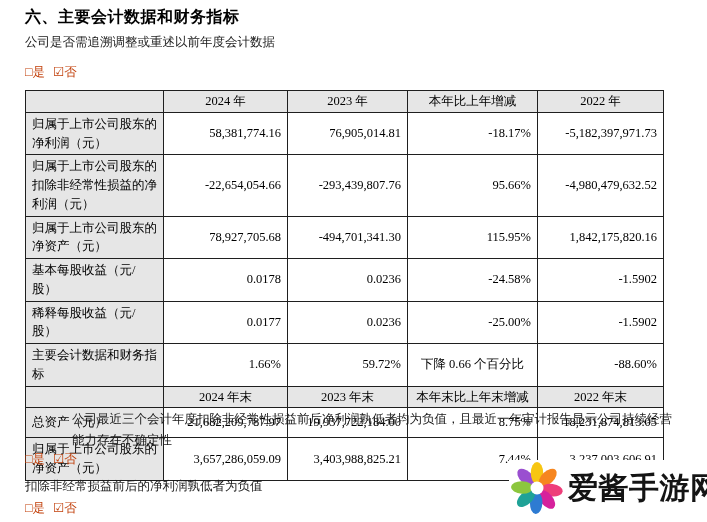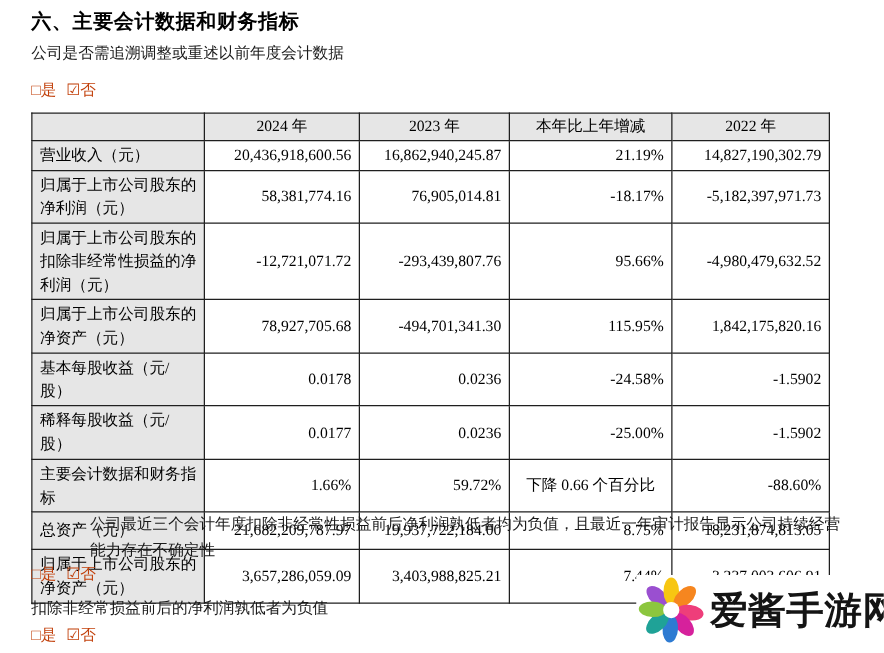--- a/index.html
+++ b/index.html
@@ -96,37 +96,30 @@
         <col style="width:126px">
     </colgroup>
     <tbody>
       <tr class="hdr">
         <td class="lab"></td>
         <td>2024 年</td>
         <td>2023 年</td>
         <td>本年比上年增减</td>
         <td>2022 年</td>
       </tr>
-      <tr class="r-s">
-        <td class="lab">营业收入（元）</td>
-        <td class="num">20,436,918,600.56</td>
-        <td class="num">16,862,940,245.87</td>
-        <td class="num">21.19%</td>
-        <td class="num">14,827,190,302.79</td>
-      </tr>
       <tr class="r-m">
         <td class="lab">归属于上市公司股东的净利润（元）</td>
         <td class="num">58,381,774.16</td>
         <td class="num">76,905,014.81</td>
         <td class="num">-18.17%</td>
         <td class="num">-5,182,397,971.73</td>
       </tr>
       <tr class="r-l">
         <td class="lab">归属于上市公司股东的扣除非经常性损益的净利润（元）</td>
-        <td class="num">-12,721,071.72</td>
+        <td class="num">-22,654,054.66</td>
         <td class="num">-293,439,807.76</td>
         <td class="num">95.66%</td>
         <td class="num">-4,980,479,632.52</td>
       </tr>
       <tr class="r-m">
         <td class="lab">归属于上市公司股东的净资产（元）</td>
         <td class="num">78,927,705.68</td>
         <td class="num">-494,701,341.30</td>
         <td class="num">115.95%</td>
         <td class="num">1,842,175,820.16</td>
@@ -144,20 +137,27 @@
         <td class="num">0.0236</td>
         <td class="num">-25.00%</td>
         <td class="num">-1.5902</td>
       </tr>
       <tr class="r-s">
         <td class="lab">主要会计数据和财务指标</td>
         <td class="num">1.66%</td>
         <td class="num">59.72%</td>
         <td class="ctr">下降 0.66 个百分比</td>
         <td class="num">-88.60%</td>
+      </tr>
+      <tr class="hdr">
+        <td class="lab"></td>
+        <td>2024 年末</td>
+        <td>2023 年末</td>
+        <td>本年末比上年末增减</td>
+        <td>2022 年末</td>
       </tr>
       <tr class="r-t">
         <td class="lab">总资产（元）</td>
         <td class="num">21,682,209,787.97</td>
         <td class="num">19,937,722,184.00</td>
         <td class="num">8.75%</td>
         <td class="num">18,231,874,813.05</td>
       </tr>
       <tr class="r-t2">
         <td class="lab">归属于上市公司股东的净资产（元）</td>

